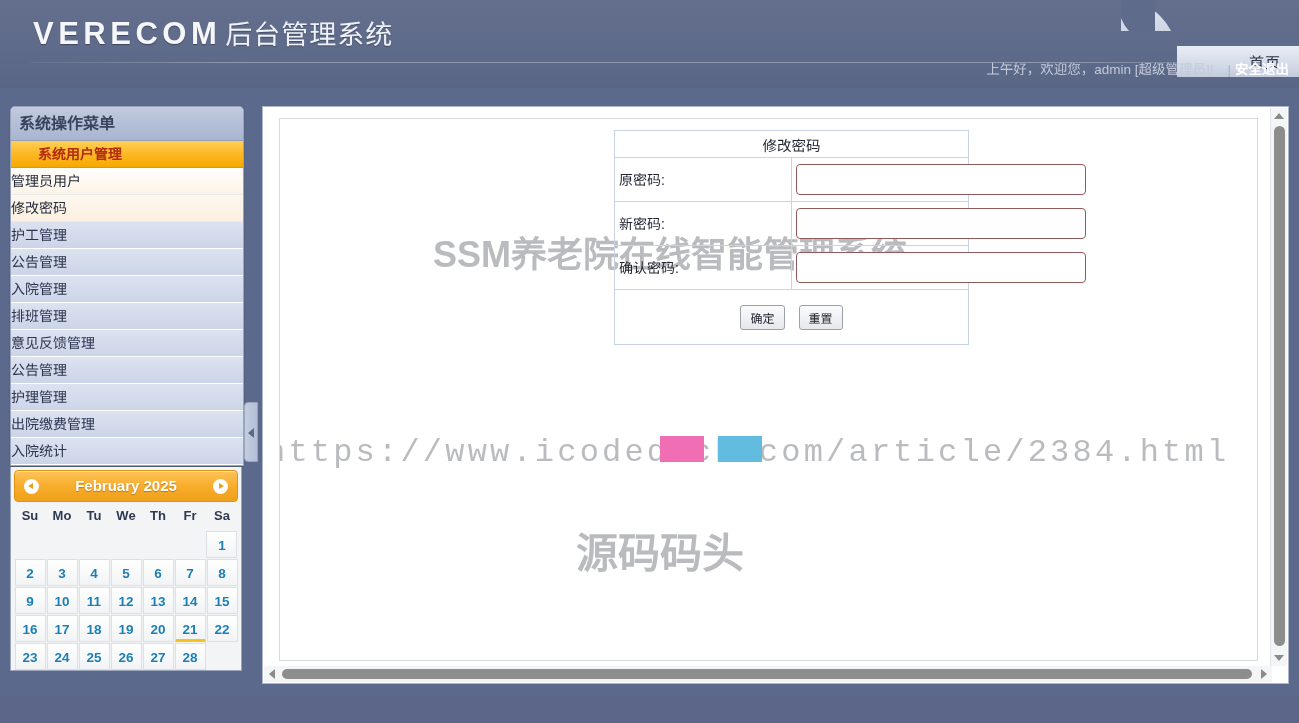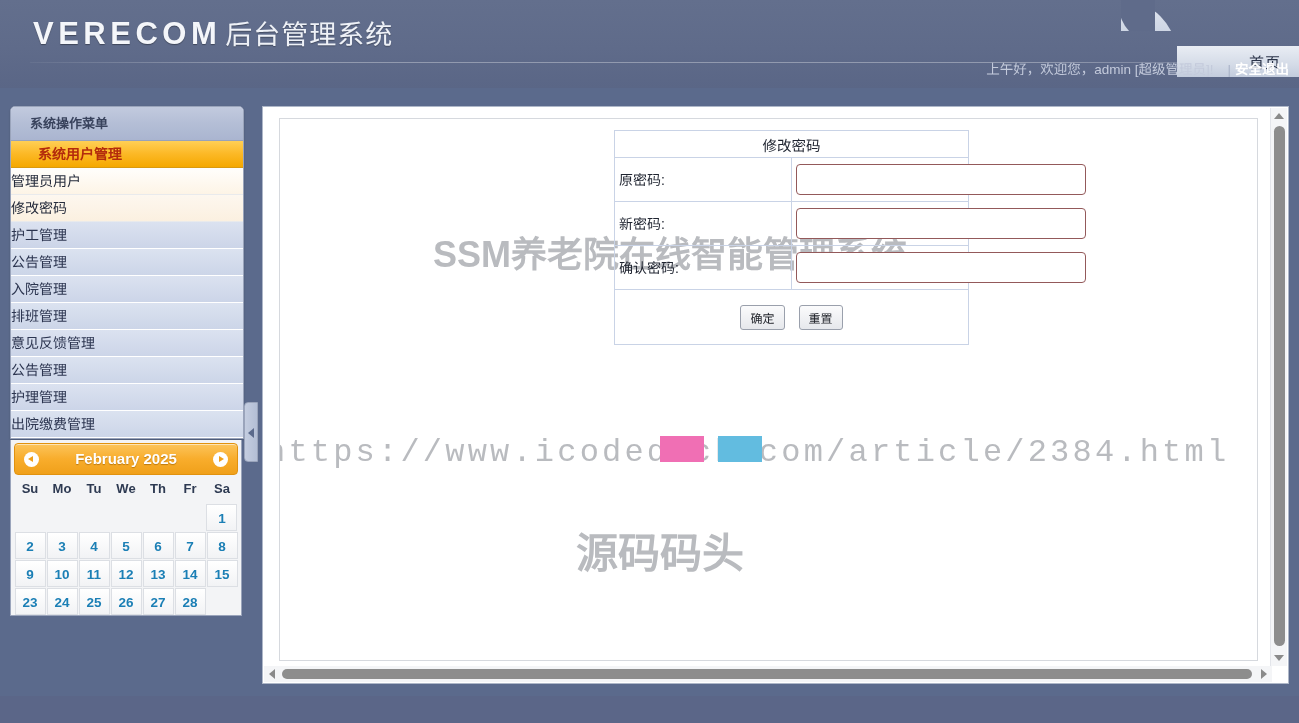--- a/index.html
+++ b/index.html
@@ -120,22 +120,22 @@
     width: 232px;
     border: 1px solid #9aa4bb;
     border-radius: 5px 5px 0 0;
     background: #e4e9f3;
     overflow: hidden;
     box-shadow: 0 1px 2px rgba(0,0,0,0.18);
   }
   #menu-title {
     height: 33px;
     line-height: 33px;
-    padding-left: 19px;
-    font-size: 13px;
+    padding-left: 8px;
+    font-size: 16px;
     font-weight: bold;
     color: #39435d;
     background: linear-gradient(to bottom, #c2cade 0%, #b4bed6 50%, #aab5d0 100%);
     border-bottom: 1px solid #97a2ba;
   }
   .menu-item {
     height: 27px;
     line-height: 27px;
     font-size: 14px;
     color: #2c3550;
@@ -483,20 +483,21 @@
         <div class="menu-item sub">管理员用户</div>
         <div class="menu-item sub sub-second">修改密码</div>
         <div class="menu-item">护工管理</div>
         <div class="menu-item">公告管理</div>
         <div class="menu-item">入院管理</div>
         <div class="menu-item">排班管理</div>
         <div class="menu-item">意见反馈管理</div>
         <div class="menu-item">公告管理</div>
         <div class="menu-item">护理管理</div>
         <div class="menu-item">出院缴费管理</div>
+        <div class="menu-item">入院统计</div>
       </div>
   </div>
 
   <div id="calendar-panel">
     <div id="cal-header">
       <div class="cal-nav prev">
           <i></i>
         </div>
       <div id="cal-title">February 2025</div>
       <div class="cal-nav next">
@@ -535,20 +536,29 @@
           <div class="cal-row">
             <div class="cal-cell">9</div>
             <div class="cal-cell">10</div>
             <div class="cal-cell">11</div>
             <div class="cal-cell">12</div>
             <div class="cal-cell">13</div>
             <div class="cal-cell">14</div>
             <div class="cal-cell">15</div>
           </div>
           <div class="cal-row">
+            <div class="cal-cell">16</div>
+            <div class="cal-cell">17</div>
+            <div class="cal-cell">18</div>
+            <div class="cal-cell">19</div>
+            <div class="cal-cell">20</div>
+            <div class="cal-cell today">21</div>
+            <div class="cal-cell">22</div>
+          </div>
+          <div class="cal-row">
             <div class="cal-cell">23</div>
             <div class="cal-cell">24</div>
             <div class="cal-cell">25</div>
             <div class="cal-cell">26</div>
             <div class="cal-cell">27</div>
             <div class="cal-cell">28</div>
             <div class="cal-cell empty"></div>
           </div>
         </div>
     </div>

